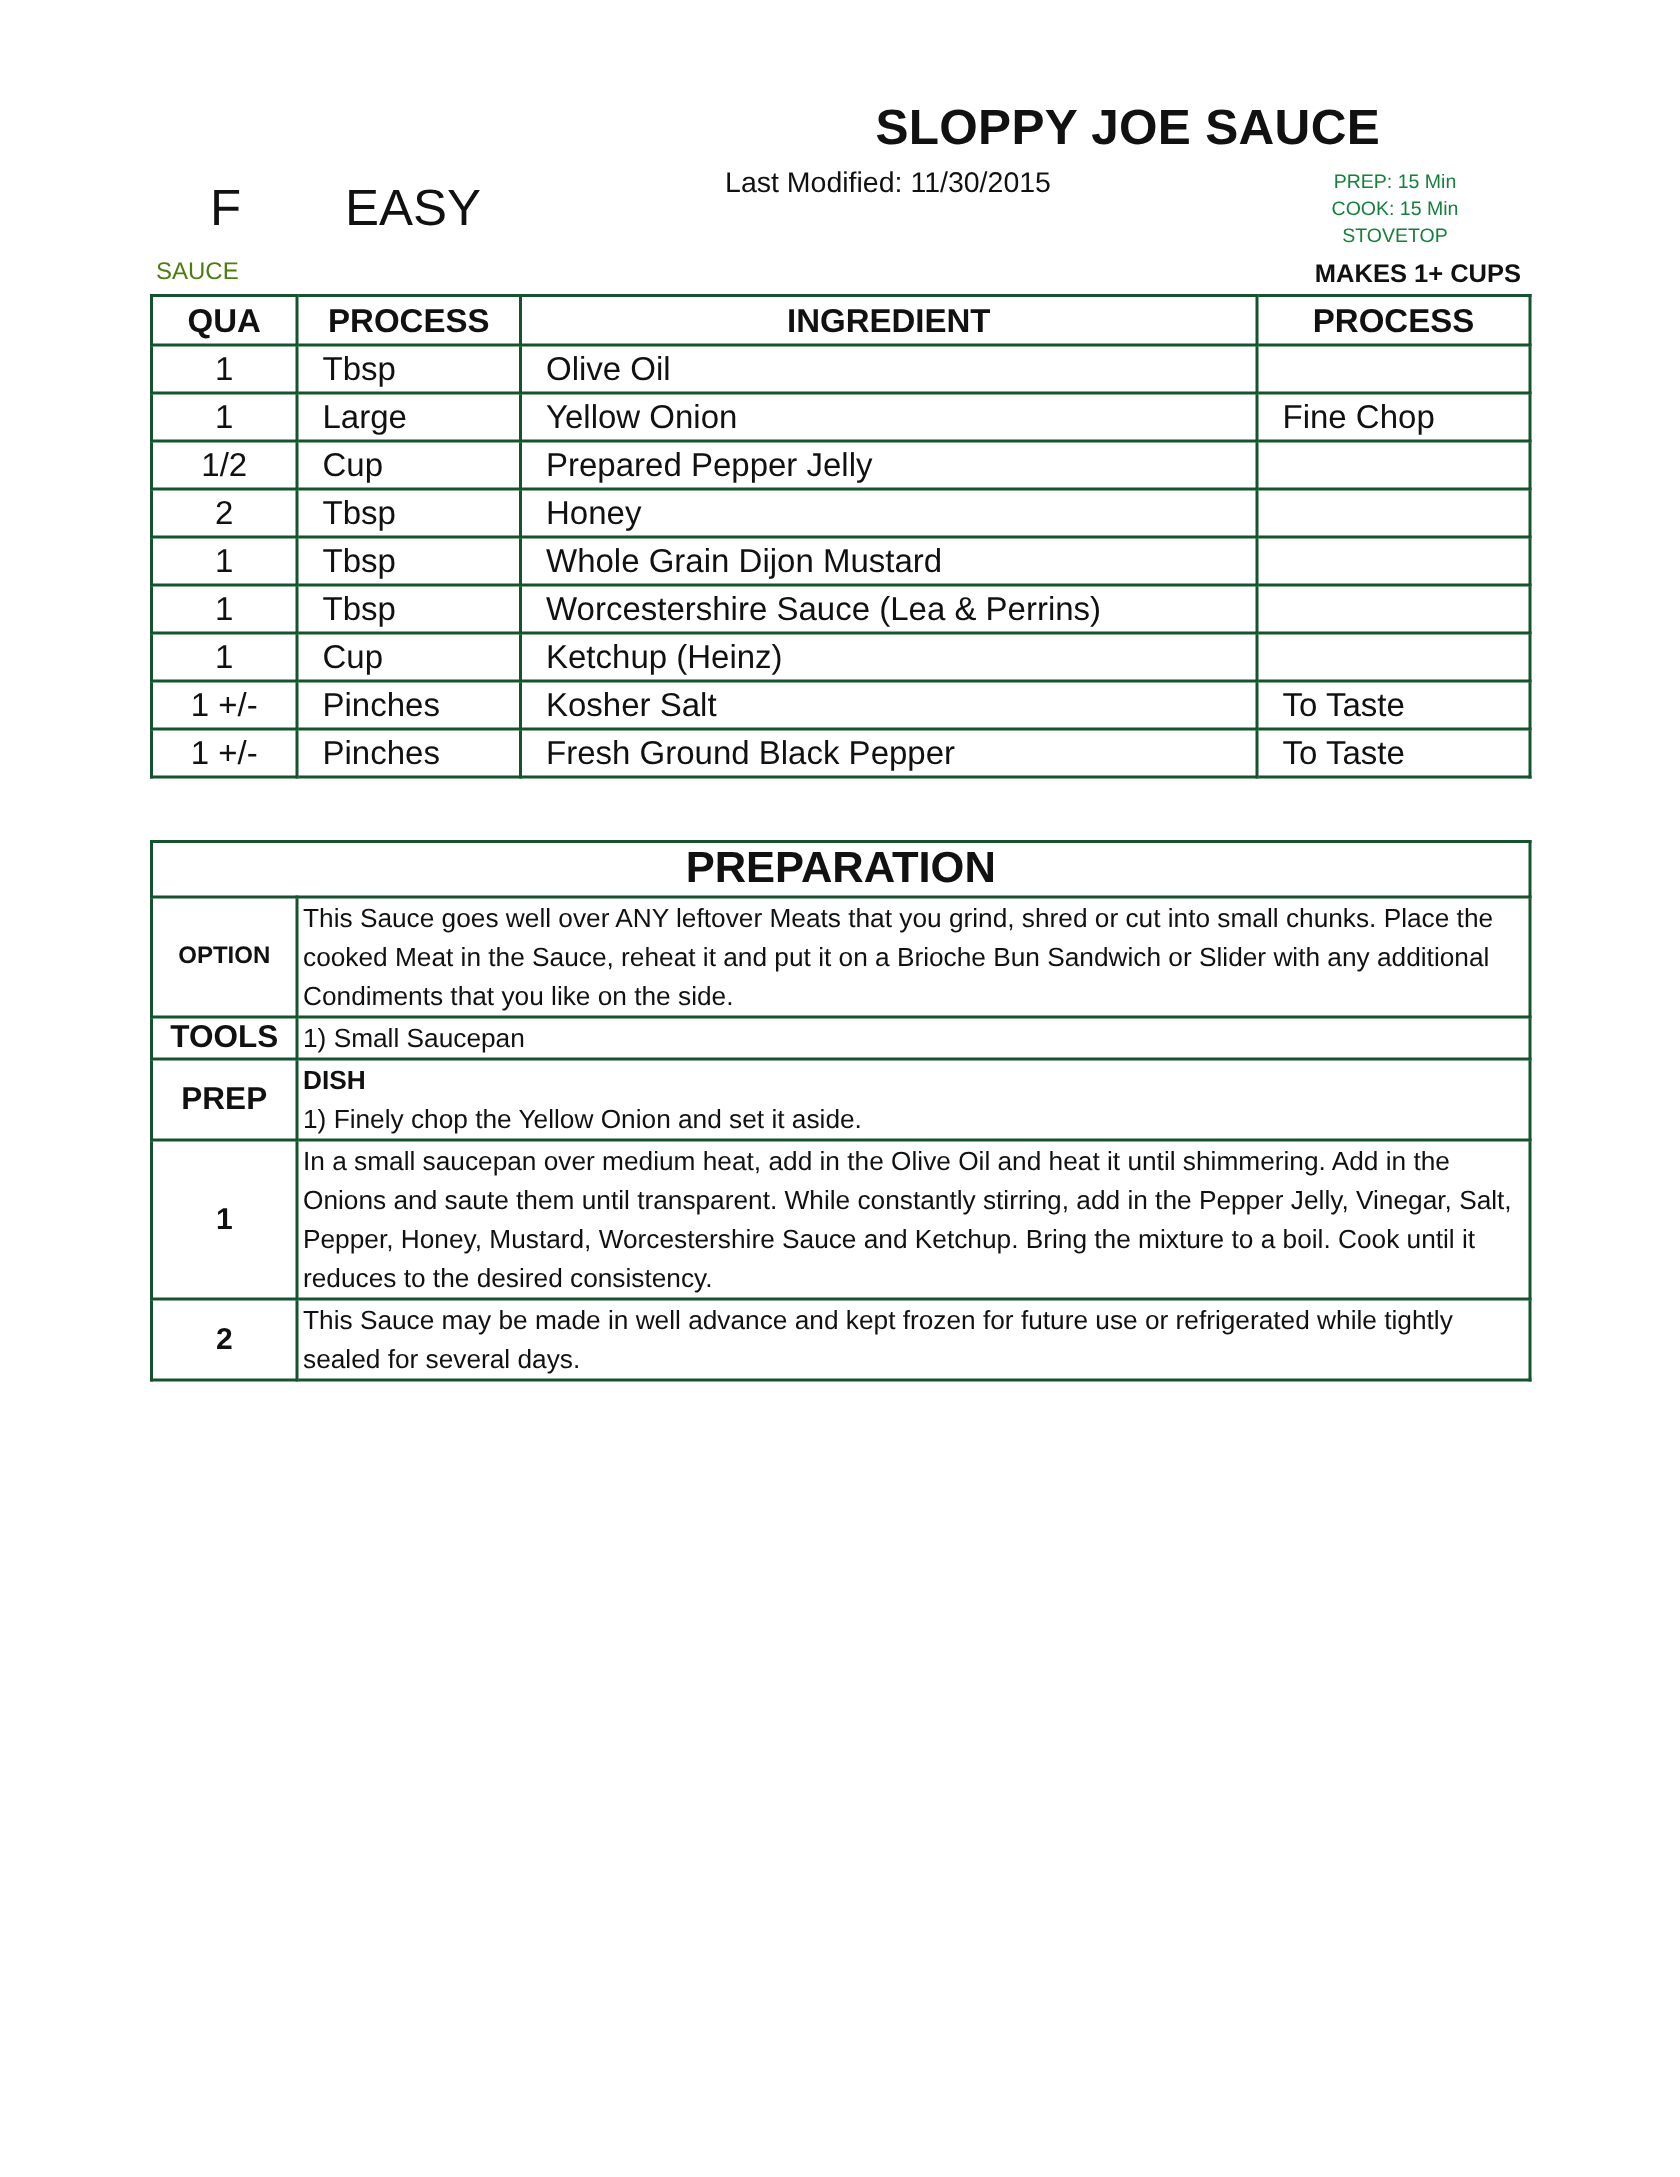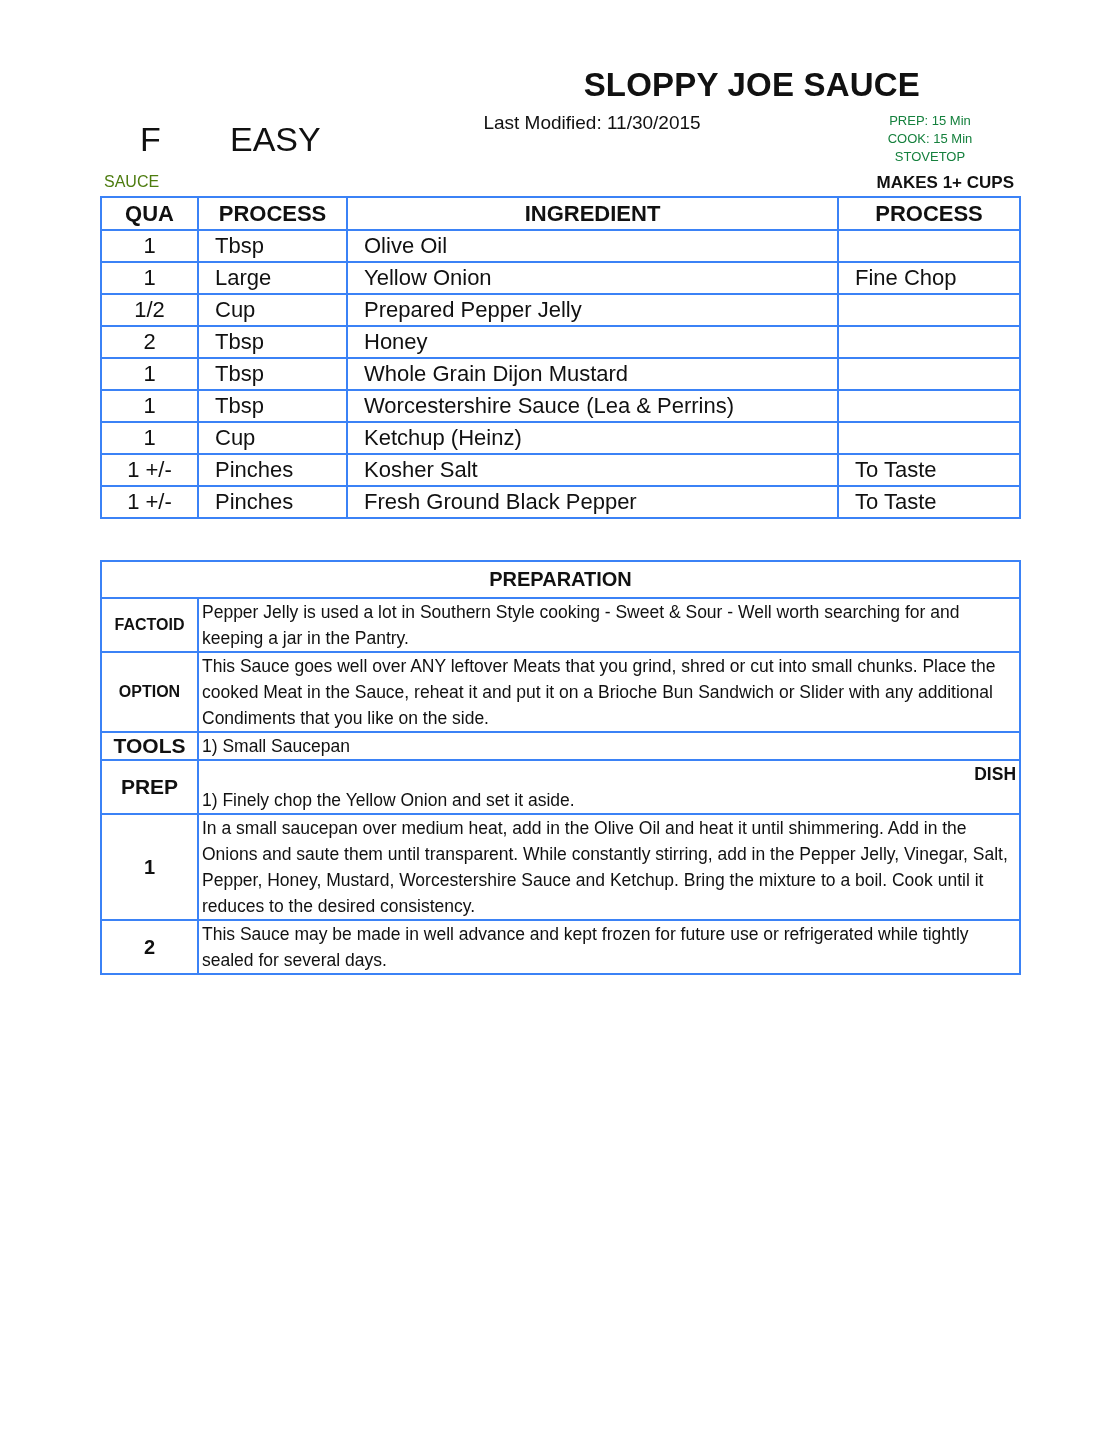--- a/index.html
+++ b/index.html
@@ -8,35 +8,35 @@
   .abs { position: absolute; }
   #title { left: 0; width: 920px; top: 66px; text-align: right; font-size: 33px; font-weight: bold; letter-spacing: 0.2px; }
   #modified { left: 0; width: 1184px; top: 112px; text-align: center; font-size: 19px; }
   #rating { left: 140px; top: 120px; font-size: 34px; }
   #difficulty { left: 230px; top: 120px; font-size: 34px; }
   #times { left: 860px; width: 140px; top: 112px; text-align: center; font-size: 13px; color: #15803d; line-height: 18px; }
   #category { left: 104px; top: 173px; font-size: 16px; color: #4d7c0f; }
   #yield { right: 106px; top: 173px; font-size: 17px; font-weight: bold; }
 
   table { border-collapse: collapse; table-layout: fixed; }
-  td, th { border: 2px solid #3b82f6; padding: 0; }
+  td, th { border: 2px solid #14532d; padding: 0; }
 
   #ingredients { left: 100px; top: 196px; width: 919px; }
   #ingredients th { height: 31px; font-size: 22px; font-weight: bold; text-align: center; }
   #ingredients td { height: 30px; font-size: 22px; line-height: 30px; white-space: nowrap; overflow: hidden; }
   #ingredients td.qty { text-align: center; }
   #ingredients td.txt { padding-left: 16px; }
 
   #prep { left: 100px; top: 560px; width: 919px; }
-  #prep th.head { height: 35px; font-size: 20px; font-weight: bold; text-align: center; }
+  #prep th.head { height: 35px; font-size: 29px; font-weight: bold; text-align: center; }
   #prep td.label { text-align: center; font-weight: bold; font-size: 16px; }
   #prep td.label.big { font-size: 21px; }
   #prep td.label.num { font-size: 20px; }
   #prep td.body { font-size: 17.5px; line-height: 26px; padding: 0 3px; vertical-align: top; }
-  .sub { font-weight: bold; display: block; text-align: right; }
+  .sub { font-weight: bold; display: block; }
 </style>
 </head>
 <body>
 
 <div id="title" class="abs">SLOPPY JOE SAUCE</div>
 <div id="modified" class="abs">Last Modified: 11/30/2015</div>
 <div id="rating" class="abs">F</div>
 <div id="difficulty" class="abs">EASY</div>
 <div id="times" class="abs">
   <div>PREP: 15 Min</div>
@@ -121,24 +121,20 @@
 
 <table id="prep" class="abs">
   <colgroup>
       <col style="width:97px">
       <col style="width:822px">
     </colgroup>
   <tbody>
       <tr>
     <th class="head" colspan="2">PREPARATION</th>
   </tr>
-  <tr style="height:52px">
-    <td class="label">FACTOID</td>
-    <td class="body">Pepper Jelly is used a lot in Southern Style cooking - Sweet &amp; Sour - Well worth searching for and keeping a jar in the Pantry.</td>
-  </tr>
   <tr style="height:79px">
     <td class="label">OPTION</td>
     <td class="body">This Sauce goes well over ANY leftover Meats that you grind, shred or cut into small chunks. Place the cooked Meat in the Sauce, reheat it and put it on a Brioche Bun Sandwich or Slider with any additional Condiments that you like on the side.</td>
   </tr>
   <tr style="height:28px">
     <td class="label big">TOOLS</td>
     <td class="body">1) Small Saucepan</td>
   </tr>
   <tr style="height:52px">
     <td class="label big">PREP</td>

